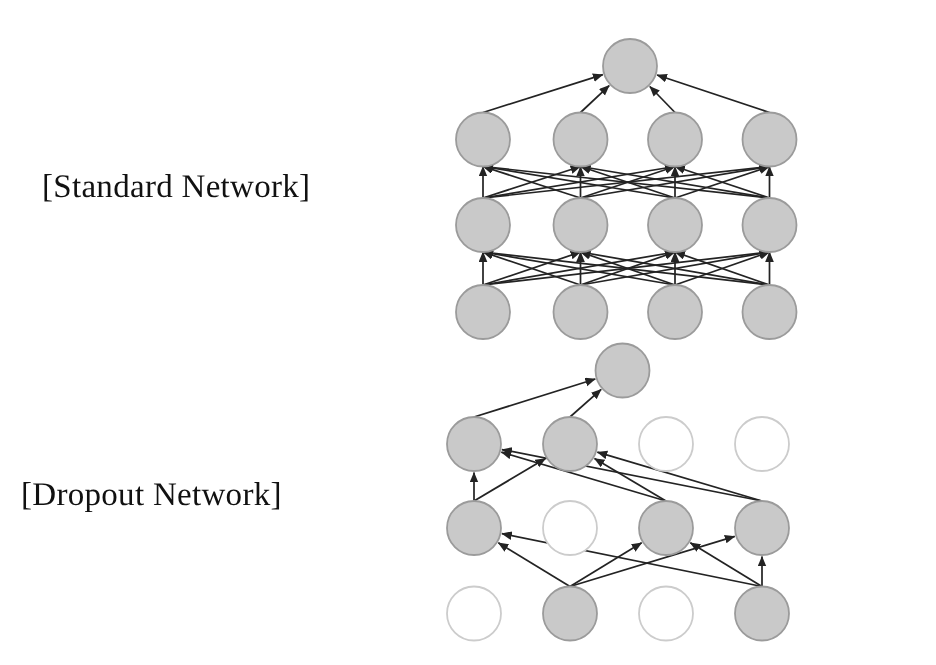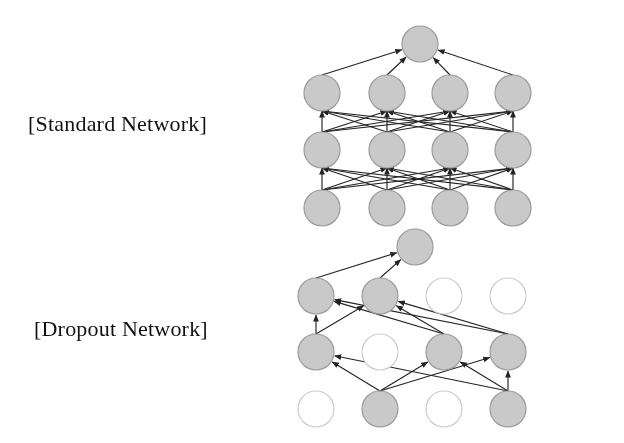--- a/index.html
+++ b/index.html
@@ -27,21 +27,21 @@
     position: absolute;
     left: 0;
     top: 0;
   }
 </style>
 </head>
 <body>
 
 <div id="figure">
   <div class="net-label" style="left: 28px; top: 125px; text-align: right;">[Standard Network]</div>
-  <div class="net-label" style="left: 34px; top: 330px;">[Dropout Network]</div>
+  <div class="net-label" style="left: 14px; top: 330px;">[Dropout Network]</div>
   <svg id="diagram-svg" width="624" height="443" viewBox="0 0 624 443">
       <defs>
         <marker id="arrow" markerUnits="userSpaceOnUse" markerWidth="9" markerHeight="8" refX="6.6" refY="2.9" orient="auto">
           <path d="M0,0 L7,2.9 L0,5.8 Z" fill="#232323"></path>
         </marker>
       </defs>
       <g>
         <line x1="322" y1="75" x2="401.88472522117445" y2="49.73034202187338" stroke="#232323" stroke-width="1.15" marker-end="url(#arrow)"></line>
         <line x1="387" y1="75" x2="406.1518866302142" y2="57.00883377161692" stroke="#232323" stroke-width="1.15" marker-end="url(#arrow)"></line>
         <line x1="450" y1="75" x2="433.21300712280504" y2="57.65344069356522" stroke="#232323" stroke-width="1.15" marker-end="url(#arrow)"></line>

